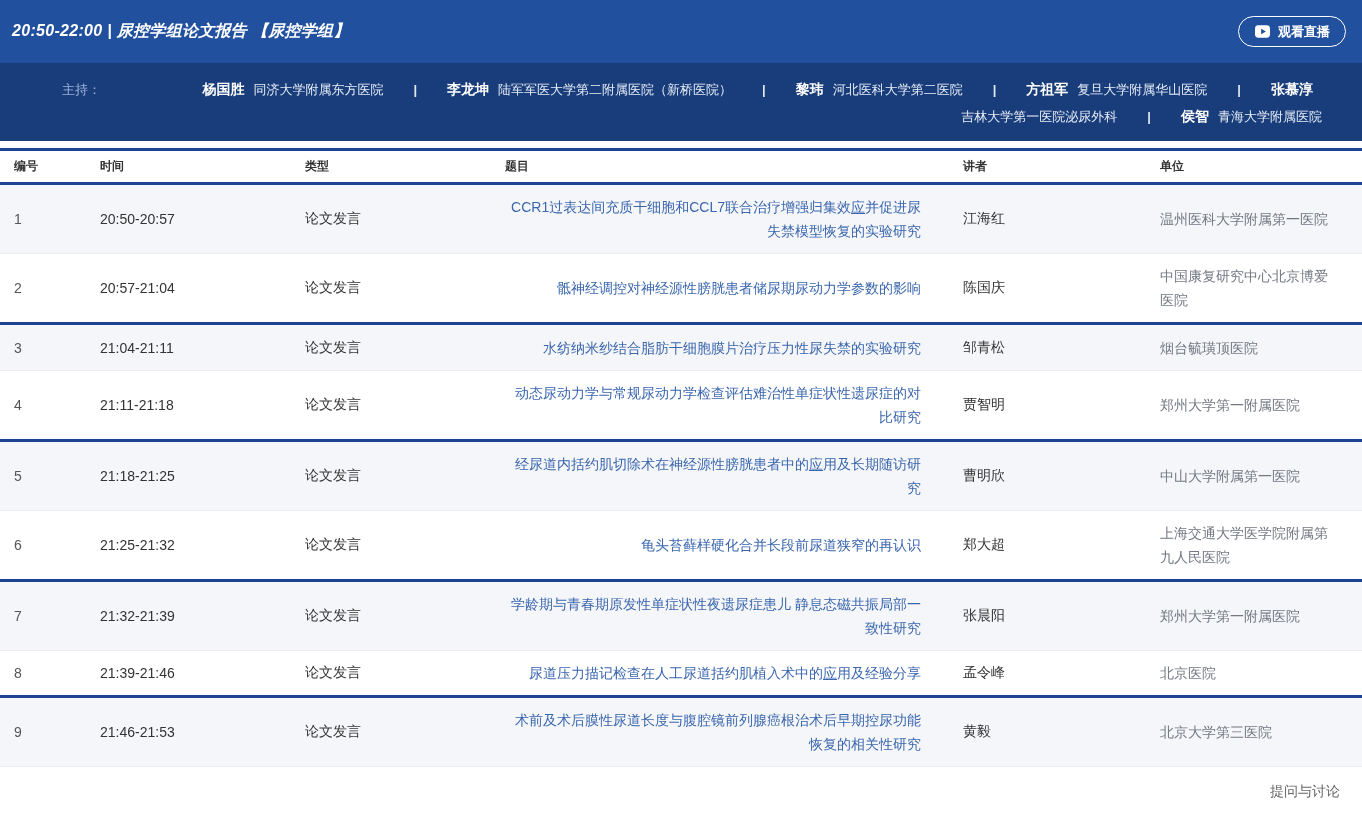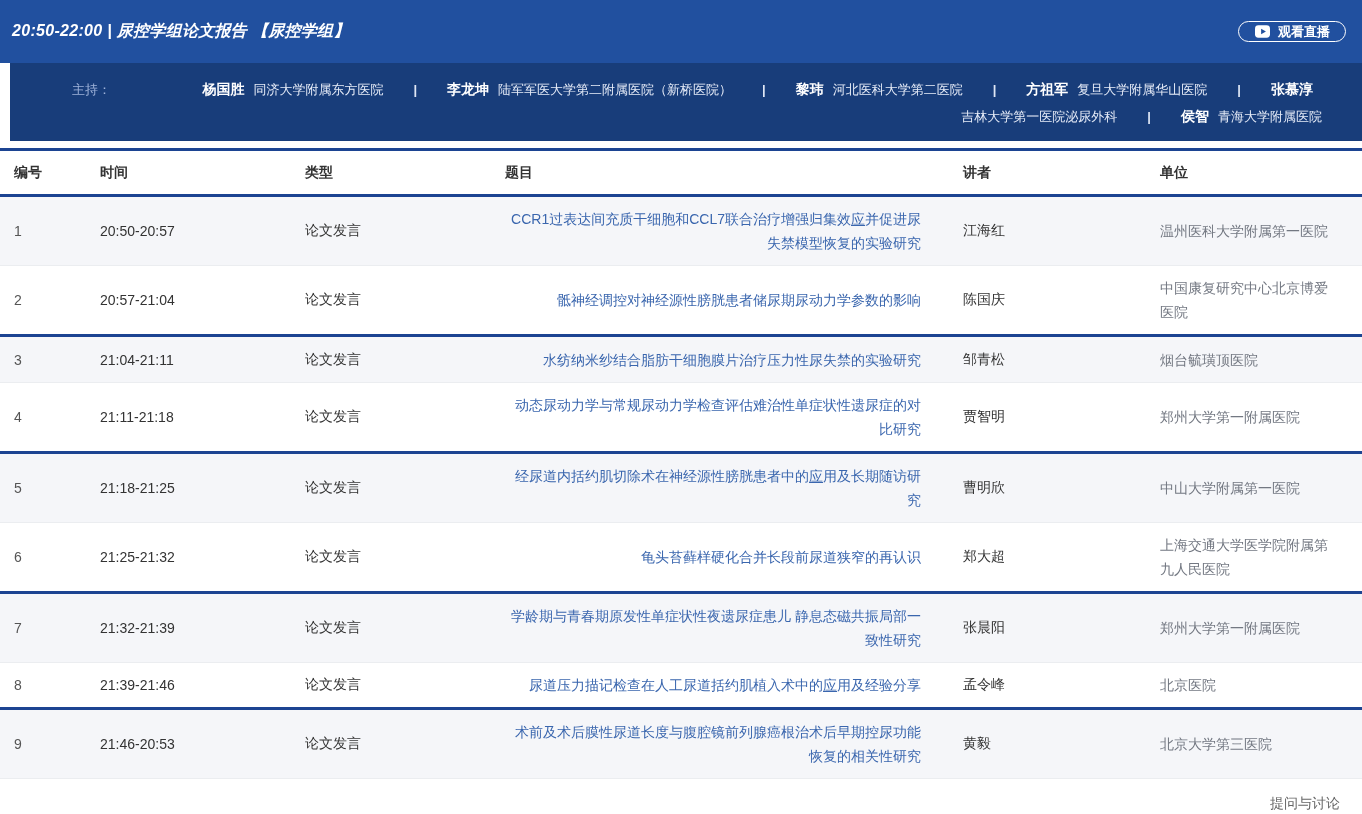--- a/index.html
+++ b/index.html
@@ -10,46 +10,46 @@
   }
   
   .topbar {
     height:63px; background:#21509f;
     display:flex; align-items:center; justify-content:space-between;
     padding:0 16px 0 12px;
   }
   .topbar-title { color:#fff; font-weight:bold; font-size:16px; letter-spacing:.3px;font-style:italic; }
   .live-btn {
     display:flex; align-items:center; gap:7px;
-    height:21px; padding:0 15px; border-radius:16px;
+    height:31px; padding:0 15px; border-radius:16px;
     border:1px solid #ffffff; background:transparent;
     color:#ffffff; font-size:13px; font-weight:bold; cursor:pointer;
     font-family:inherit;
   }
   .live-btn svg { display:block; }
   
   .hostbar {
     background:#183d7a; color:#fff;
     padding:13px 40px 11px 62px;
-    display:flex; font-size:13px; line-height:27px;margin-left:10px;
+    display:flex; font-size:13px; line-height:27px;
   }
   .host-label { color:#9fb3da; flex:none; margin-right:6px; }
   .host-list { flex:1;text-align:right; }
   .host-name { font-weight:bold; font-size:14px; color:#fff; margin-right:9px; white-space:nowrap; }
   .host-org { color:#e6ecf8; white-space:nowrap; }
   .h-sep { color:#dfe7f5; margin:0 30px; font-weight:bold; }
   
   .table-wrap { margin-top:7px; border-top:3px solid #1c4492; }
   .thead, .row {
     display:grid;
     grid-template-columns:86px 205px 200px 458px 197px 1fr;
     padding:0 14px; align-items:center;
   }
   .thead {
-    height:46px; font-weight:bold; font-size:14px; color:#333;
+    height:34px; font-weight:bold; font-size:12px; color:#333;
     border-bottom:3px solid #1c4492; background:#fff;
   }
   .row { font-size:14px; color:#333; min-height:46px; border-bottom:1px solid #ebedf0; background:#fff; }
   .row.alt { background:#f5f6f9; }
   .row.group-end { border-bottom:3px solid #1c4492; }
   .c-no { color:#555; }
   .c-time, .c-type { color:#333; }
   .c-title {
     color:#3a66ae; line-height:24px; padding:10px 42px 10px 0; cursor:pointer;text-align:right;
   }
@@ -152,21 +152,21 @@
         <div class="row group-end">
           <div class="c-no">8</div>
           <div class="c-time">21:39-21:46</div>
           <div class="c-type">论文发言</div>
           <div class="c-title">尿道压力描记检查在人工尿道括约肌植入术中的<u>应</u>用及经验分享</div>
           <div class="c-speaker">孟令峰</div>
           <div class="c-org">北京医院</div>
         </div>
         <div class="row alt">
           <div class="c-no">9</div>
-          <div class="c-time">21:46-20:53</div>
+          <div class="c-time">21:46-21:53</div>
           <div class="c-type">论文发言</div>
           <div class="c-title">术前及术后膜性尿道长度与腹腔镜前列腺癌根治术后早期控尿功能恢复的相关性研究</div>
           <div class="c-speaker">黄毅</div>
           <div class="c-org">北京大学第三医院</div>
         </div>
         <div class="row group-end">
           <div class="c-title c-discussion">
             <div class="disc-label">提问与讨论</div>
           </div>
         </div>

